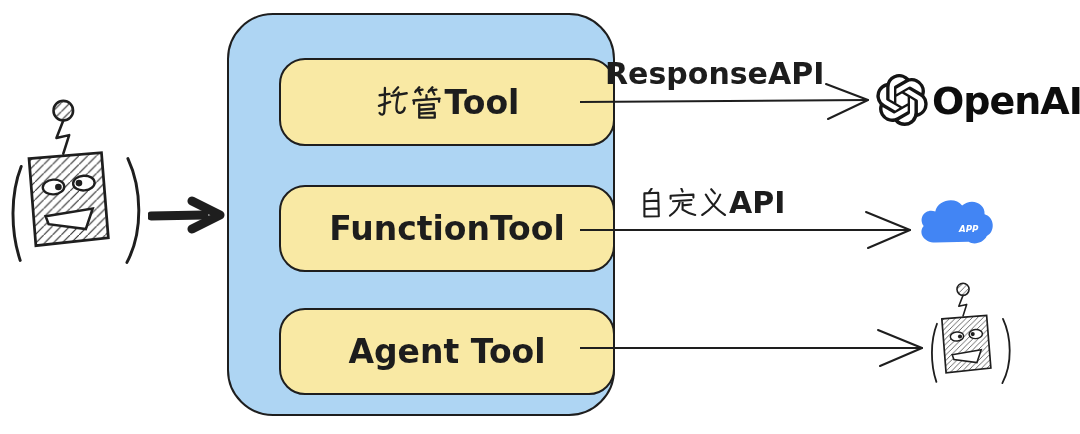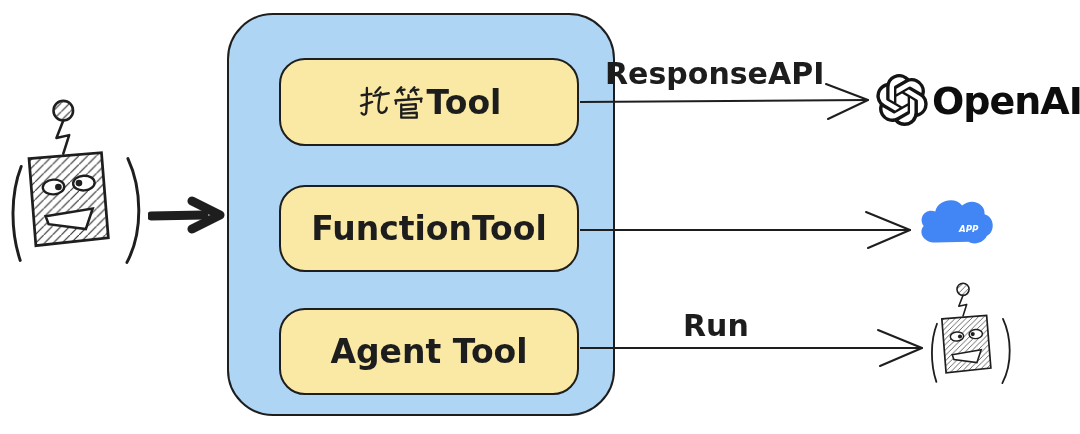--- a/index.html
+++ b/index.html
@@ -5,21 +5,21 @@
   html,body{margin:0;padding:0;background:#fff;}
   .canvas{position:relative;width:1080px;height:434px;background:#ffffff;overflow:hidden;
           font-family:"DejaVu Sans", sans-serif;color:#1d1d1d;}
   .abs{position:absolute;}
 
   
   .tools-container{left:227px;top:13px;width:388px;height:403px;border-radius:46px;
     background:#aed5f3;border:2px solid #1e1e1e;box-sizing:border-box;}
 
   
-  .tool-box{left:279px;width:300px;height:88px;border-radius:26px;background:#f9e9a4;
+  .tool-box{left:279px;width:336px;height:88px;border-radius:26px;background:#f9e9a4;
     border:2px solid #1e1e1e;box-sizing:border-box;display:flex;align-items:center;justify-content:center;}
   .tool-box .lbl{display:flex;align-items:center;gap:2px;font-size:33px;font-weight:600;}
 
   .hand{font-weight:600;color:#1d1d1d;white-space:nowrap;}
   .arrow-label{font-size:30px;display:flex;align-items:center;gap:1px;}
 
   
   .glyph{display:block;}
   .glyph path{stroke:#1e1e1e;stroke-width:7;fill:none;stroke-linecap:round;stroke-linejoin:round;}
   .g33{width:33px;height:33px;}
@@ -98,29 +98,40 @@
 
   <svg class="abs" style="left:876px;top:74px" width="52" height="52" viewBox="0 0 24 24">
     <path fill="#141414" d="M22.2819 9.8211a5.9847 5.9847 0 0 0-.5157-4.9108 6.0462 6.0462 0 0 0-6.5098-2.9A6.0651 6.0651 0 0 0 4.9807 4.1818a5.9847 5.9847 0 0 0-3.9977 2.9 6.0462 6.0462 0 0 0 .7427 7.0966 5.98 5.98 0 0 0 .511 4.9107 6.051 6.051 0 0 0 6.5146 2.9001A5.9847 5.9847 0 0 0 13.2599 24a6.0557 6.0557 0 0 0 5.7718-4.2058 5.9894 5.9894 0 0 0 3.9977-2.9001 6.0557 6.0557 0 0 0-.7475-7.0729zm-9.022 12.6081a4.4755 4.4755 0 0 1-2.8764-1.0408l.1419-.0804 4.7783-2.7582a.7948.7948 0 0 0 .3927-.6813v-6.7369l2.02 1.1686a.071.071 0 0 1 .038.052v5.5826a4.504 4.504 0 0 1-4.4945 4.4944zm-9.6607-4.1254a4.4708 4.4708 0 0 1-.5346-3.0137l.142.0852 4.783 2.7582a.7712.7712 0 0 0 .7806 0l5.8428-3.3685v2.3324a.0804.0804 0 0 1-.0332.0615L9.74 19.9502a4.4992 4.4992 0 0 1-6.1408-1.6464zM2.3408 7.8956a4.485 4.485 0 0 1 2.3655-1.9728V11.6a.7664.7664 0 0 0 .3879.6765l5.8144 3.3543-2.0201 1.1685a.0757.0757 0 0 1-.071 0l-4.8303-2.7865A4.504 4.504 0 0 1 2.3408 7.8956zm16.5963 3.8558L13.1038 8.364 15.1192 7.2a.0757.0757 0 0 1 .071 0l4.8303 2.7913a4.4944 4.4944 0 0 1-.6765 8.1042v-5.6772a.79.79 0 0 0-.407-.667zm2.0107-3.0231l-.142-.0852-4.7735-2.7818a.7759.7759 0 0 0-.7854 0L9.409 9.2297V6.8974a.0662.0662 0 0 1 .0284-.0615l4.8303-2.7866a4.4992 4.4992 0 0 1 6.6802 4.66zM8.3065 12.863l-2.02-1.1638a.0804.0804 0 0 1-.038-.0567V6.0742a4.4992 4.4992 0 0 1 7.3757-3.4537l-.142.0805L8.704 5.459a.7948.7948 0 0 0-.3927.6813zm1.0976-2.3654l2.602-1.4998 2.6069 1.4998v2.9994l-2.5974 1.4997-2.6067-1.4997z"></path>
   </svg>
   <div class="abs wordmark" style="left:932px;top:79px">OpenAI</div>
 
   <svg class="abs" style="left:580px;top:207px" width="334" height="46" viewBox="0 0 334 46">
     <path class="ln" d="M0 23 L330 23" stroke-width="2"></path>
     <path class="ln" d="M286 5 L330 23 L288 41" stroke-width="2"></path>
   </svg>
+  <div class="abs hand arrow-label" style="left:636px;top:185px" aria-label="自定义API">
+    <svg class="glyph g30" viewBox="0 0 100 100">
+      <path d="M52 2 L44 14 M28 18 L74 16 L76 94 L28 95 Z M30 44 L74 42 M30 70 L75 68"></path>
+    </svg>
+    <svg class="glyph g30" viewBox="0 0 100 100">
+      <path d="M48 2 L52 12 M12 26 L12 36 M12 26 L88 22 L88 32 M20 44 L82 40 M52 44 L52 72 M52 58 L80 55 M42 48 C40 64 28 80 10 92 M52 72 C64 80 78 86 94 90"></path>
+    </svg>
+    <svg class="glyph g30" viewBox="0 0 100 100">
+      <path d="M44 4 L56 18 M74 22 C64 46 42 72 14 90 M26 22 C40 48 62 72 90 90"></path>
+    </svg>
+    <span>API</span>
+  </div>
 
   <svg class="abs" style="left:915px;top:194px" width="87" height="58" viewBox="0 0 120 80">
     <path fill="#4285f4" d="M28 67 C12 67 4 53 12 44 C4 33 14 19 28 24 C31 8 56 3 65 16 C77 5 97 12 96 28 C110 32 111 52 99 58 C95 67 82 71 74 66 Z"></path>
     <text x="74" y="52" text-anchor="middle" font-size="12" font-style="italic" font-weight="600" fill="#ffffff">APP</text>
   </svg>
 
   <svg class="abs" style="left:580px;top:325px" width="346" height="46" viewBox="0 0 346 46">
     <path class="ln" d="M0 23 L342 23" stroke-width="2"></path>
     <path class="ln" d="M298 5 L342 23 L300 41" stroke-width="2"></path>
   </svg>
-  <div class="abs hand arrow-label" style="left:683px;top:308px">Run</div>
 
   <svg class="abs" style="left:929px;top:279px" width="85" height="115" viewBox="0 0 140 190">
     <use href="#robot"></use>
   </svg>
 
 </div>
 
 </body></html>

